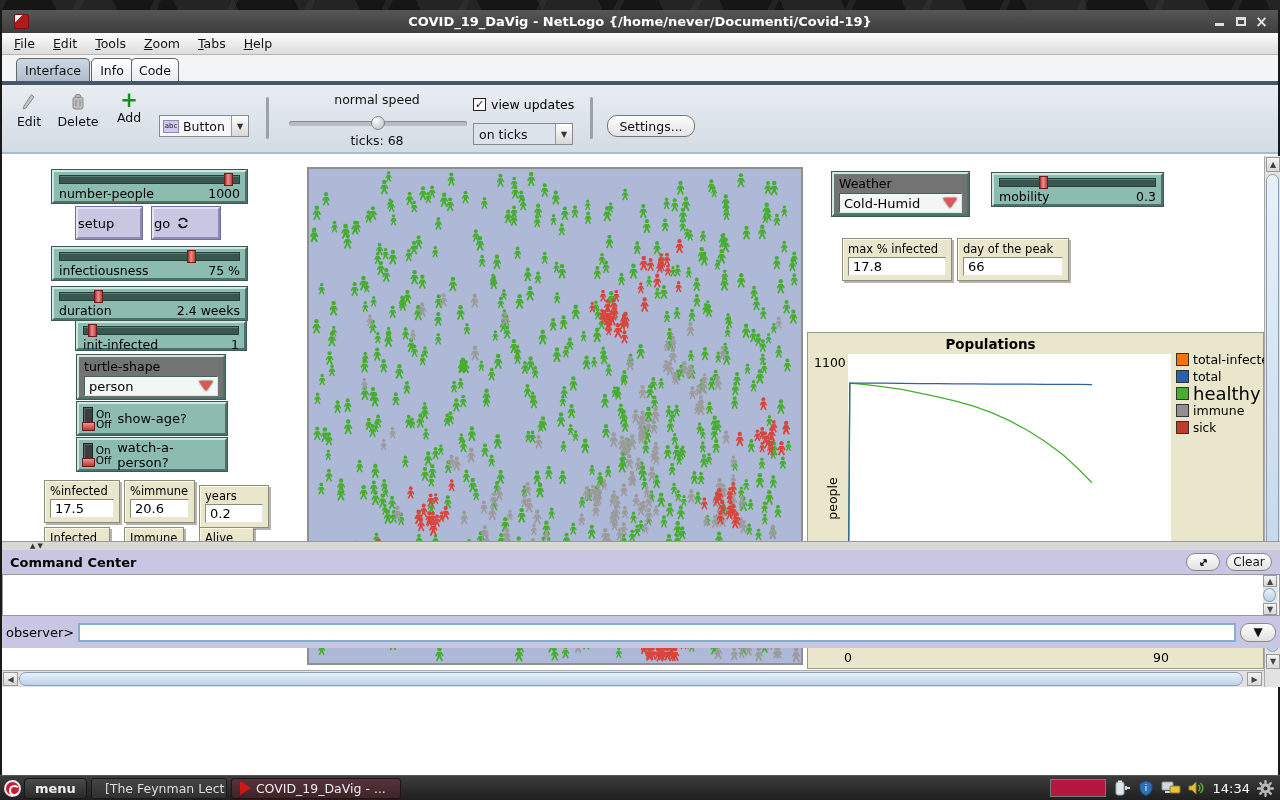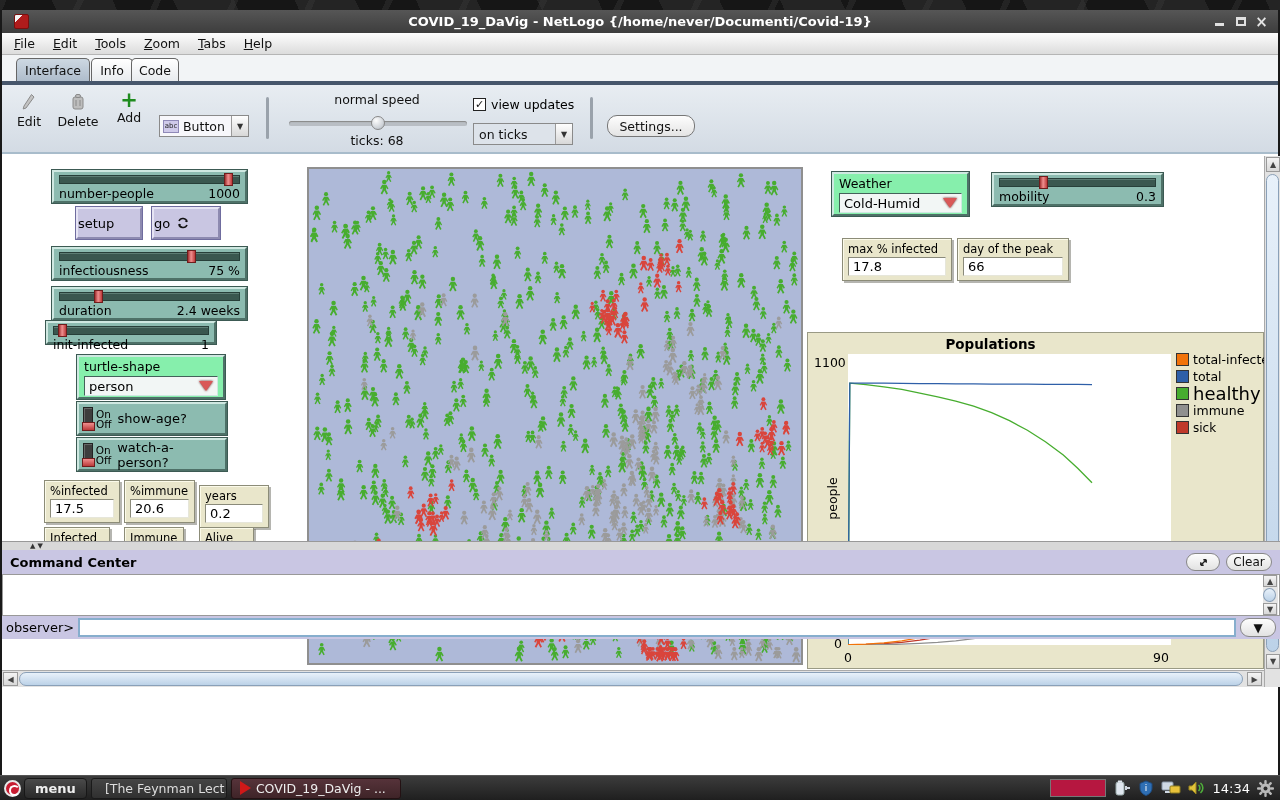--- a/index.html
+++ b/index.html
@@ -79,21 +79,21 @@
     background:linear-gradient(90deg,#a33030,#ef8f8f 45%,#bc3a3a);
     border:1px solid #6e1d1d; }
   .srow { display:flex; justify-content:space-between; font-size:12.5px; color:#000;
     margin-top:2px; }
 
   .nl-btn { position:absolute; background:#c9c6e2;
     border:2px solid; border-color:#e6e4f4 #8d8ab0 #8d8ab0 #e6e4f4;
     box-shadow:0 0 0 1px #6f6c9e; font-size:13px; color:#000;
     display:flex; align-items:center; justify-content:flex-start; }
 
-  .chooser { position:absolute; background:#86efac;
+  .chooser { position:absolute; background:#737373;
     border:2px solid; border-color:#cfe8e1 #4e7168 #4e7168 #cfe8e1;
     box-shadow:0 0 0 1px #3c5a53; padding:2px 5px; font-size:12.5px; color:#000; }
   .chooser-box { margin-top:2px; background:#f2f6f5; border:1px solid;
     border-color:#44615a #cfe8e1 #cfe8e1 #44615a; height:20px;
     display:flex; align-items:center; padding:0 4px; font-size:13px; }
   .red-tri { margin-left:auto; width:0; height:0; border-left:7px solid transparent;
     border-right:7px solid transparent; border-top:10px solid #d95858;
     filter:drop-shadow(0 0 1px #5a1010); }
 
   .switch { position:absolute; background:#8cbbb0;
@@ -146,21 +146,21 @@
     background:#d8d8d8; border-top:1px solid #999; font-size:7px; color:#333;
     display:flex; align-items:center; }
   #cc-header { position:absolute; left:0; top:540px; width:1278px; height:24px;
     background:#c9c6e3; display:flex; align-items:center; }
   #cc-title { font-weight:bold; font-size:13px; color:#000; margin-left:8px; }
   .cc-btn { height:18px; border:1px solid #888; border-radius:9px;
     background:linear-gradient(#fdfdfd,#e2e2e2); font-size:12px; color:#111;
     display:flex; align-items:center; justify-content:center; }
   #cc-output { position:absolute; left:0; top:564px; width:1278px; height:42px;
     background:#fff; border:1px solid #999; }
-  #cc-obs-row { position:absolute; left:0; top:606px; width:1278px; height:23px;
+  #cc-obs-row { position:absolute; left:0; top:606px; width:1278px; height:32px;
     background:#c9c6e3; display:flex; align-items:center; }
   #cc-prompt { font-size:13px; color:#000; margin:0 4px; }
   #cc-input { height:19px; flex:1; background:#fff; border:2px solid #86aecd; }
   #cc-dd { width:36px; height:19px; margin:0 4px; }
 
   
   #taskbar { position:absolute; left:0; top:775px; width:1280px; height:25px;
     background:linear-gradient(#3c3c3c,#1f1f1f); border-top:1px solid #555;
     display:flex; align-items:center; }
   #mint-icon { width:17px; height:17px; border-radius:50%; background:#c81d32;
@@ -303,21 +303,21 @@
     <div class="slider" style="left:50px;top:131px;width:195px;height:33px;">
       <div class="groove">
           <div class="shandle" style="left: calc(20% - 1.8px);"></div>
         </div>
       <div class="srow">
           <span>duration</span>
           <span>2.4 weeks</span>
         </div>
     </div>
 
-    <div class="slider" style="left:44px;top:165px;width:170px;height:23px;">
+    <div class="slider" style="left:74px;top:165px;width:170px;height:29px;">
       <div class="groove">
           <div class="shandle" style="left: calc(3% - 0.3px);"></div>
         </div>
       <div class="srow">
           <span>init-infected</span>
           <span>1</span>
         </div>
     </div>
 
     <div class="chooser" style="left:75px;top:199px;width:148px;height:44px;">

